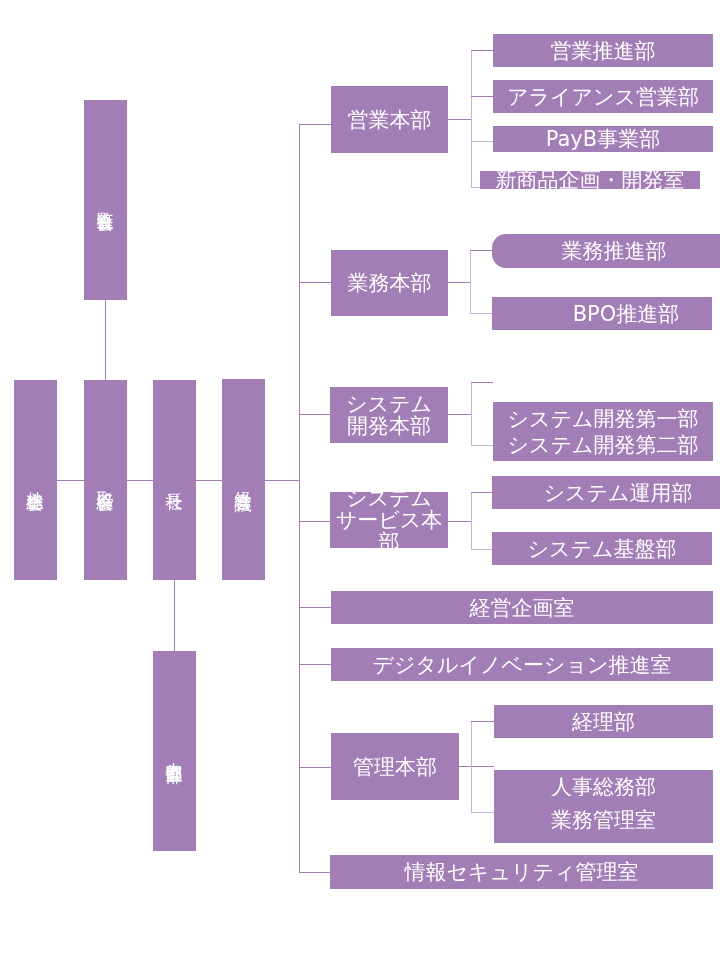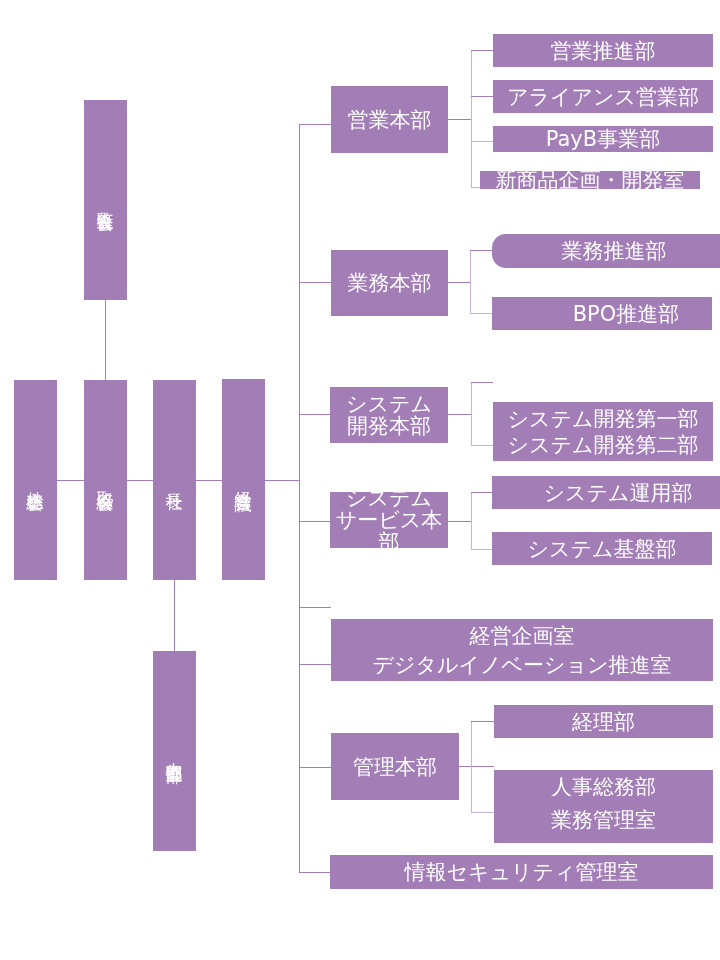--- a/index.html
+++ b/index.html
@@ -67,21 +67,21 @@
 <div class="box vbox" style="left:153px;top:380px;width:43px;height:200px;">社長</div>
 <div class="box vbox" style="left:153px;top:651px;width:43px;height:200px;">内部監査部</div>
 <div class="box vbox" style="left:222px;top:379px;width:43px;height:201px;">経営会議</div>
 
 <div class="box ml" style="left:331px;top:86px;width:117px;height:67px;">営業本部</div>
 <div class="box ml" style="left:331px;top:250px;width:117px;height:66px;">業務本部</div>
 <div class="box ml" style="left:330px;top:387px;width:118px;height:56px;">システム
 開発本部</div>
 <div class="box ml" style="left:330px;top:492px;width:118px;height:56px;">システム
 サービス本部</div>
-<div class="box" style="left:331px;top:619px;width:382px;height:33px;">経営企画室</div>
+<div class="box" style="left:331px;top:591px;width:382px;height:33px;">経営企画室</div>
 <div class="box" style="left:331px;top:648px;width:382px;height:33px;">デジタルイノベーション推進室</div>
 <div class="box ml" style="left:331px;top:733px;width:128px;height:67px;">管理本部</div>
 <div class="box" style="left:330px;top:855px;width:383px;height:34px;">情報セキュリティ管理室</div>
 
 <div class="box" style="left:493px;top:34px;width:220px;height:33px;">営業推進部</div>
 <div class="box" style="left:493px;top:80px;width:220px;height:33px;">アライアンス営業部</div>
 <div class="box" style="left:493px;top:126px;width:220px;height:26px;">PayB事業部</div>
 <div class="box" style="left:480px;top:171px;width:220px;height:18px;">新商品企画・開発室</div>
 
 <div class="box" style="left:492px;top:234px;width:244px;height:34px;border-radius:14px;">業務推進部</div>

